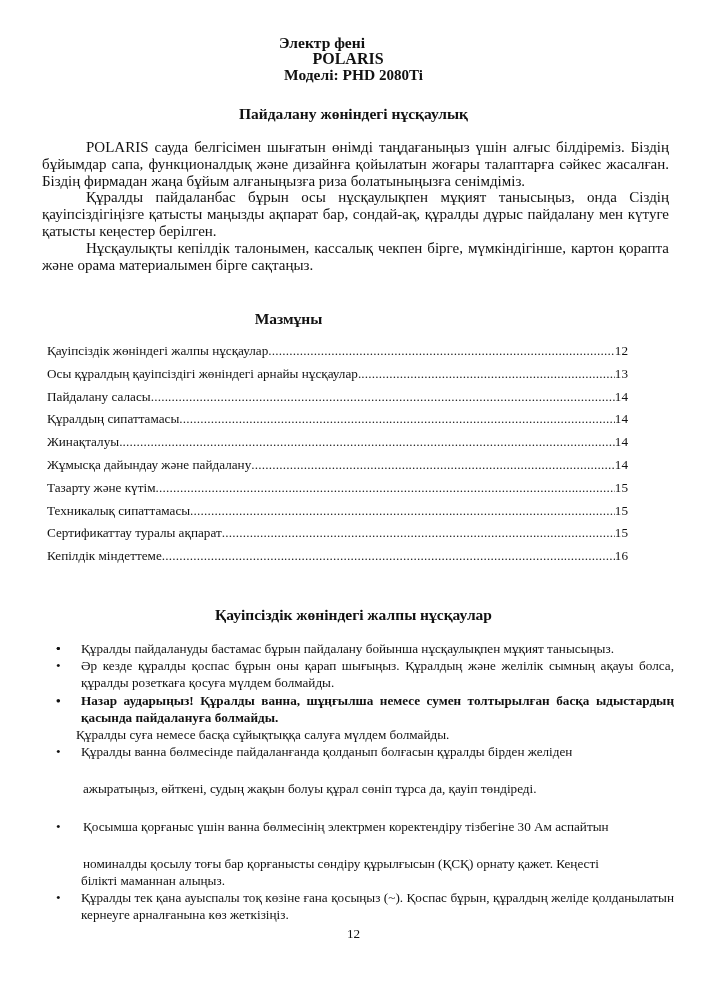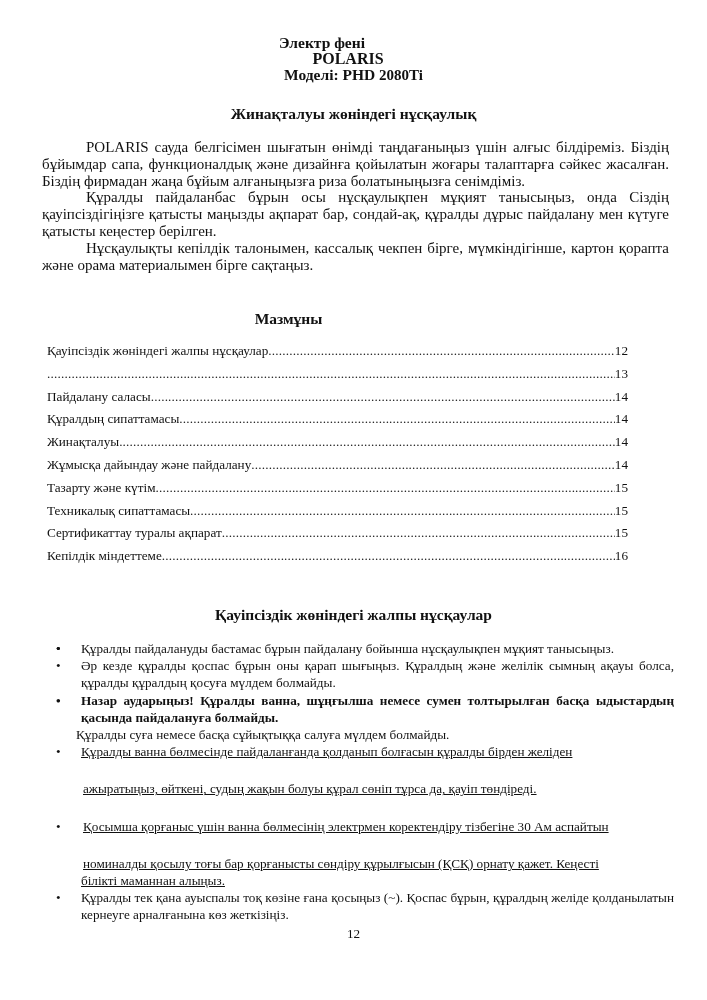--- a/index.html
+++ b/index.html
@@ -27,53 +27,54 @@
   .toc-row .dots { flex: 1 1 auto; overflow: hidden; letter-spacing: 0.2px; color: #222; }
   .toc-row .dots::after { content: "......................................................................................................................................................................................................................................................"; }
   .toc-row .pg { flex: 0 0 auto; }
 
   .h-safety { position: absolute; left: 0; width: 707px; top: 606px; font-size: 15.5px; line-height: 18px; }
 
   .bullets { position: absolute; left: 56px; width: 618px; top: 640px; font-size: 13.2px; line-height: 17.2px; }
   .bl { position: relative; padding-left: 25px; margin: 0; text-align: justify; }
   .bl .dot { position: absolute; left: 0; top: 0; width: 10px; }
   .bl.bold { font-weight: bold; }
-  .bl .cont { display: block; text-decoration: underline; }
+  .bl .cont { display: block; }
   .bl .indent-extra { padding-left: 2px; margin-top: 20px; }
   .plain-line { padding-left: 20px; margin: 0; }
   .bl.left { text-align: left; }
 
   .pagenum { position: absolute; left: 0; width: 707px; top: 926px; text-align: center; font-size: 13.2px; }
 </style>
 </head>
 <body>
 
 <div class="page">
 
   <div class="t1 center">Электр фені</div>
   <div class="t2 center">POLARIS</div>
   <div class="t3 center"><span>Моделі:  PHD </span><span class="small">2080Ti</span></div>
 
-  <div class="h-instr center">Жинақталуы жөніндегі нұсқаулық</div>
+  <div class="h-instr center">Пайдалану жөніндегі нұсқаулық</div>
 
   <div class="intro">
     <p>POLARIS сауда белгісімен шығатын өнімді таңдағаныңыз үшін алғыс білдіреміз. Біздің бұйымдар сапа, функционалдық және дизайнға қойылатын жоғары талаптарға сәйкес жасалған. Біздің фирмадан жаңа бұйым алғаныңызға риза болатыныңызға сенімдіміз.</p>
     <p>Құралды пайдаланбас бұрын осы нұсқаулықпен мұқият танысыңыз, онда Сіздің қауіпсіздігіңізге қатысты маңызды ақпарат бар, сондай-ақ, құралды дұрыс пайдалану мен күтуге қатысты кеңестер берілген.</p>
     <p>Нұсқаулықты кепілдік талонымен, кассалық чекпен бірге, мүмкіндігінше, картон қорапта және орама материалымен бірге сақтаңыз.</p>
   </div>
 
   <div class="h-toc center">Мазмұны</div>
 
   <div class="toc">
     <div class="toc-row">
         <span class="lbl">Қауіпсіздік жөніндегі жалпы нұсқаулар</span>
         <span class="dots"></span>
         <span class="pg">12</span>
       </div>
     <div class="toc-row">
+        <span class="lbl">Осы құралдың қауіпсіздігі  жөніндегі арнайы  нұсқаулар </span>
         <span class="dots"></span>
         <span class="pg">13</span>
       </div>
     <div class="toc-row">
         <span class="lbl">Пайдалану саласы </span>
         <span class="dots"></span>
         <span class="pg">14</span>
       </div>
     <div class="toc-row">
         <span class="lbl">Құралдың сипаттамасы </span>
@@ -111,21 +112,21 @@
         <span class="pg">16</span>
       </div>
   </div>
 
   <div class="h-safety center">Қауіпсіздік жөніндегі жалпы нұсқаулар</div>
 
   <div class="bullets">
     <div class="bl left"><span class="dot">•</span></div>
     <div class="bl left"><span class="dot">•</span></div>
     <div class="bl left"><span class="dot">•</span><span>Құралды пайдалануды бастамас бұрын пайдалану бойынша нұсқаулықпен мұқият танысыңыз.</span></div>
-    <div class="bl"><span class="dot">•</span><span>Әр кезде  құралды қоспас бұрын  оны қарап шығыңыз. Құралдың және желілік сымның ақауы болса,  құралды құралдың қосуға мүлдем болмайды.</span></div>
+    <div class="bl"><span class="dot">•</span><span>Әр кезде  құралды қоспас бұрын  оны қарап шығыңыз. Құралдың және желілік сымның ақауы болса,  құралды розеткаға қосуға мүлдем болмайды.</span></div>
     <div class="bl bold"><span class="dot">•</span><span>Назар аударыңыз! Құралды ванна, шұңғылша немесе сумен толтырылған басқа ыдыстардың қасында  пайдалануға болмайды.</span></div>
     <div class="plain-line">Құралды суға немесе басқа сұйықтыққа салуға  мүлдем болмайды.</div>
     <div class="bl left">
         <span class="dot">•</span>
         <span class="cont">Құралды ванна бөлмесінде пайдаланғанда  қолданып болғасын құралды бірден желіден</span>
         <span class="cont indent-extra">ажыратыңыз, өйткені, судың жақын болуы  құрал сөніп тұрса да, қауіп төндіреді.</span>
       </div>
     <div class="bl left">
         <span class="dot">•</span>
         <span class="cont indent-extra">Қосымша қорғаныс үшін ванна бөлмесінің электрмен коректендіру тізбегіне  30 Ам аспайтын</span>

